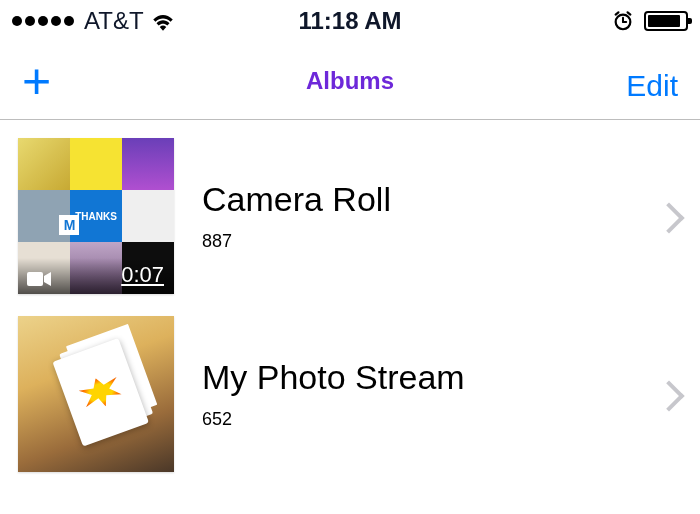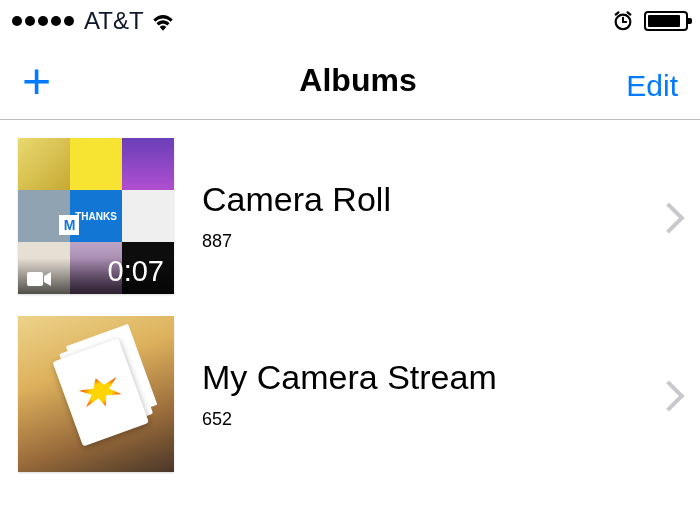--- a/index.html
+++ b/index.html
@@ -107,24 +107,23 @@
       color: #007aff;
       font-size: 50px;
       font-weight: 200;
       line-height: 1;
       cursor: pointer;
     }
     .nav-title {
       position: absolute;
       left: 50%;
       transform: translateX(-50%);
-      font-size: 32px;
+      font-size: 24px;
       font-weight: 700;
-      color: #000000;
-      margin-left: 8px;
+      color: #6d28d9;
     }
     .nav-edit {
       color: #007aff;
       font-size: 30px;
       font-weight: 400;
       cursor: pointer;
       margin-top: 10px;
     }
     .albums-list {
       padding-top: 18px;
@@ -192,22 +191,23 @@
       justify-content: space-between;
       padding: 0 10px 6px 8px;
       color: #fff;
     }
     .video-overlay .cam-icon svg {
       width: 26px;
       height: 18px;
       display: block;
     }
     .video-duration {
-      font-size: 29px;
+      font-size: 22px;
       font-weight: 400;
+      text-decoration: underline;
     }
     .thumb-single {
       position: absolute;
       inset: 0;
       background: linear-gradient(160deg,#ecd28a 0%, #ddb15c 35%, #9a6c3b 70%, #4a3728 100%);
       display: flex;
       align-items: center;
       justify-content: center;
     }
     .pow-card {
@@ -273,20 +273,21 @@
         <div class="dot"></div>
         <div class="dot"></div>
     </div>
     <span class="carrier">AT&amp;T</span>
     <span class="wifi-icon">
       <svg viewBox="0 0 24 18">
           <path d="M12 18 L9 14.5 C10 13.6 11 13.2 12 13.2 C13 13.2 14 13.6 15 14.5 Z M6 11 C8 9.2 10 8.4 12 8.4 C14 8.4 16 9.2 18 11 L16 13.2 C14.6 12 13.3 11.5 12 11.5 C10.7 11.5 9.4 12 8 13.2 Z M3 7.5 C6 4.8 9 3.5 12 3.5 C15 3.5 18 4.8 21 7.5 L19 9.7 C16.8 7.7 14.4 6.8 12 6.8 C9.6 6.8 7.2 7.7 5 9.7 Z" fill="#000"></path>
         </svg>
     </span>
   </div>
+  <div class="status-center">11:18 AM</div>
   <div class="status-right">
     <span class="alarm-icon">
       <svg viewBox="0 0 24 24">
           <circle cx="12" cy="13" r="8" fill="none" stroke="#000" stroke-width="2.4"></circle>
           <line x1="12" y1="13" x2="12" y2="8.5" stroke="#000" stroke-width="2.2" stroke-linecap="round"></line>
           <line x1="12" y1="13" x2="15.5" y2="13" stroke="#000" stroke-width="2.2" stroke-linecap="round"></line>
           <line x1="4" y1="5" x2="7" y2="2.5" stroke="#000" stroke-width="2.4" stroke-linecap="round"></line>
           <line x1="20" y1="5" x2="17" y2="2.5" stroke="#000" stroke-width="2.4" stroke-linecap="round"></line>
         </svg>
     </span>
@@ -337,19 +338,19 @@
 
   <div class="album-row">
     <div class="thumb">
       <div class="thumb-single">
         <div class="pow-card">
             <div class="pow-burst"></div>
           </div>
       </div>
     </div>
     <div class="album-info">
-      <div class="album-title">My Camera Stream</div>
+      <div class="album-title">My Photo Stream</div>
       <div class="album-count">652</div>
     </div>
     <div class="chevron"></div>
   </div>
 
 </div>
 
 </body></html>

